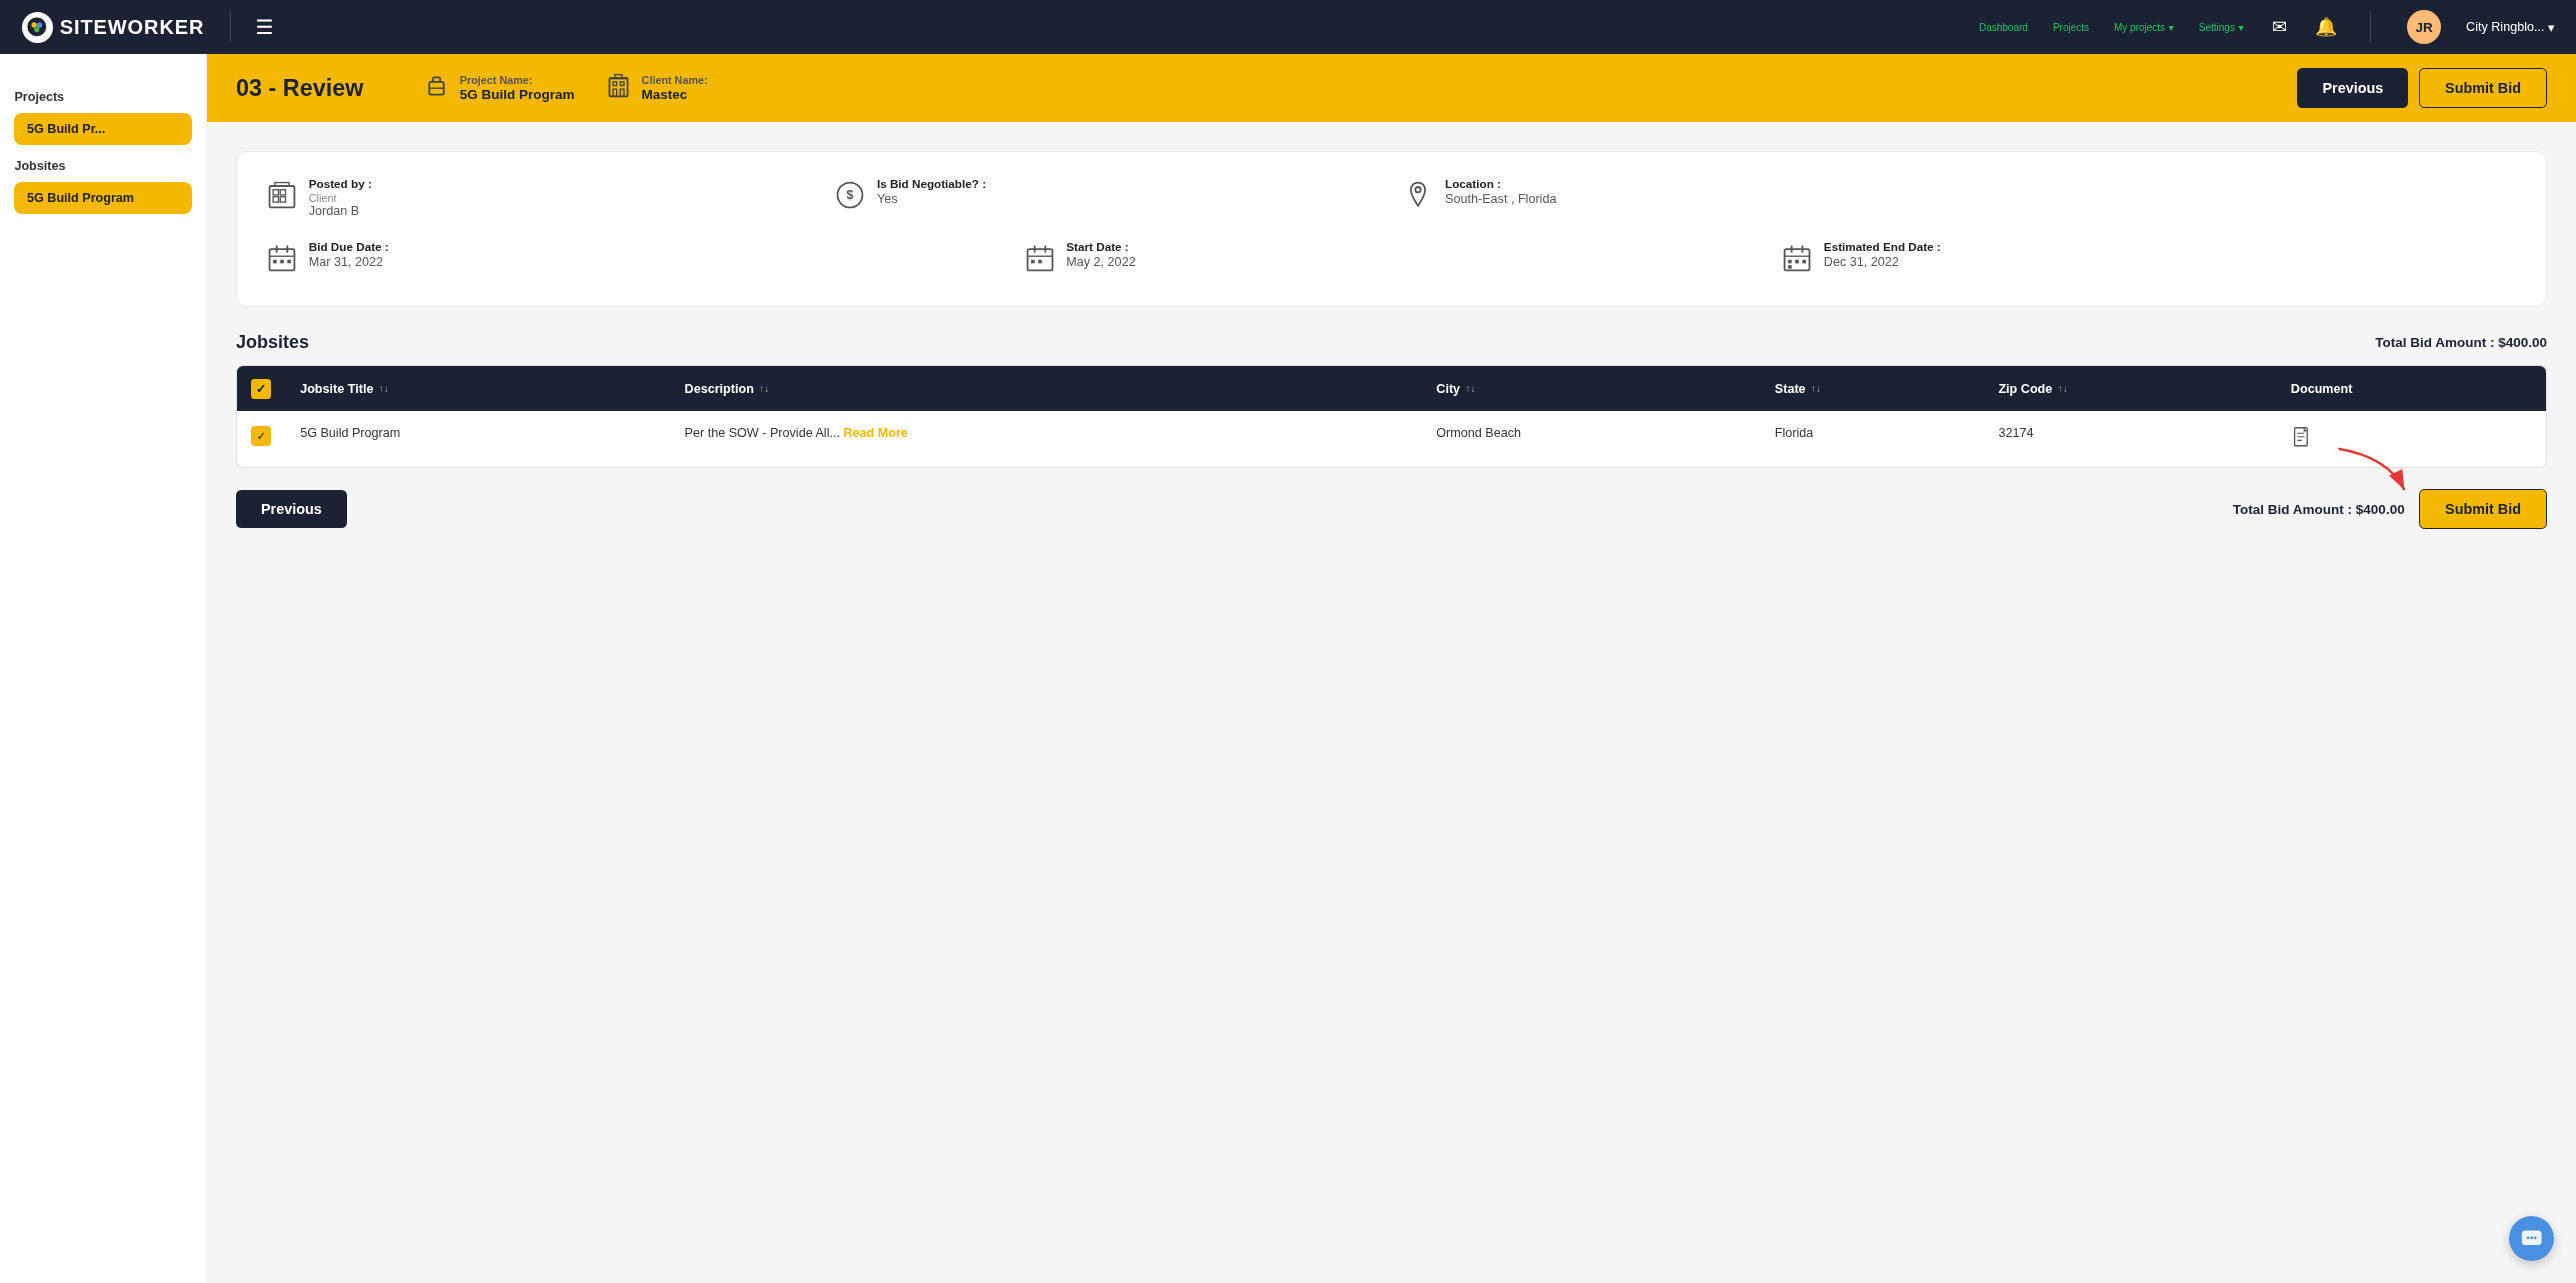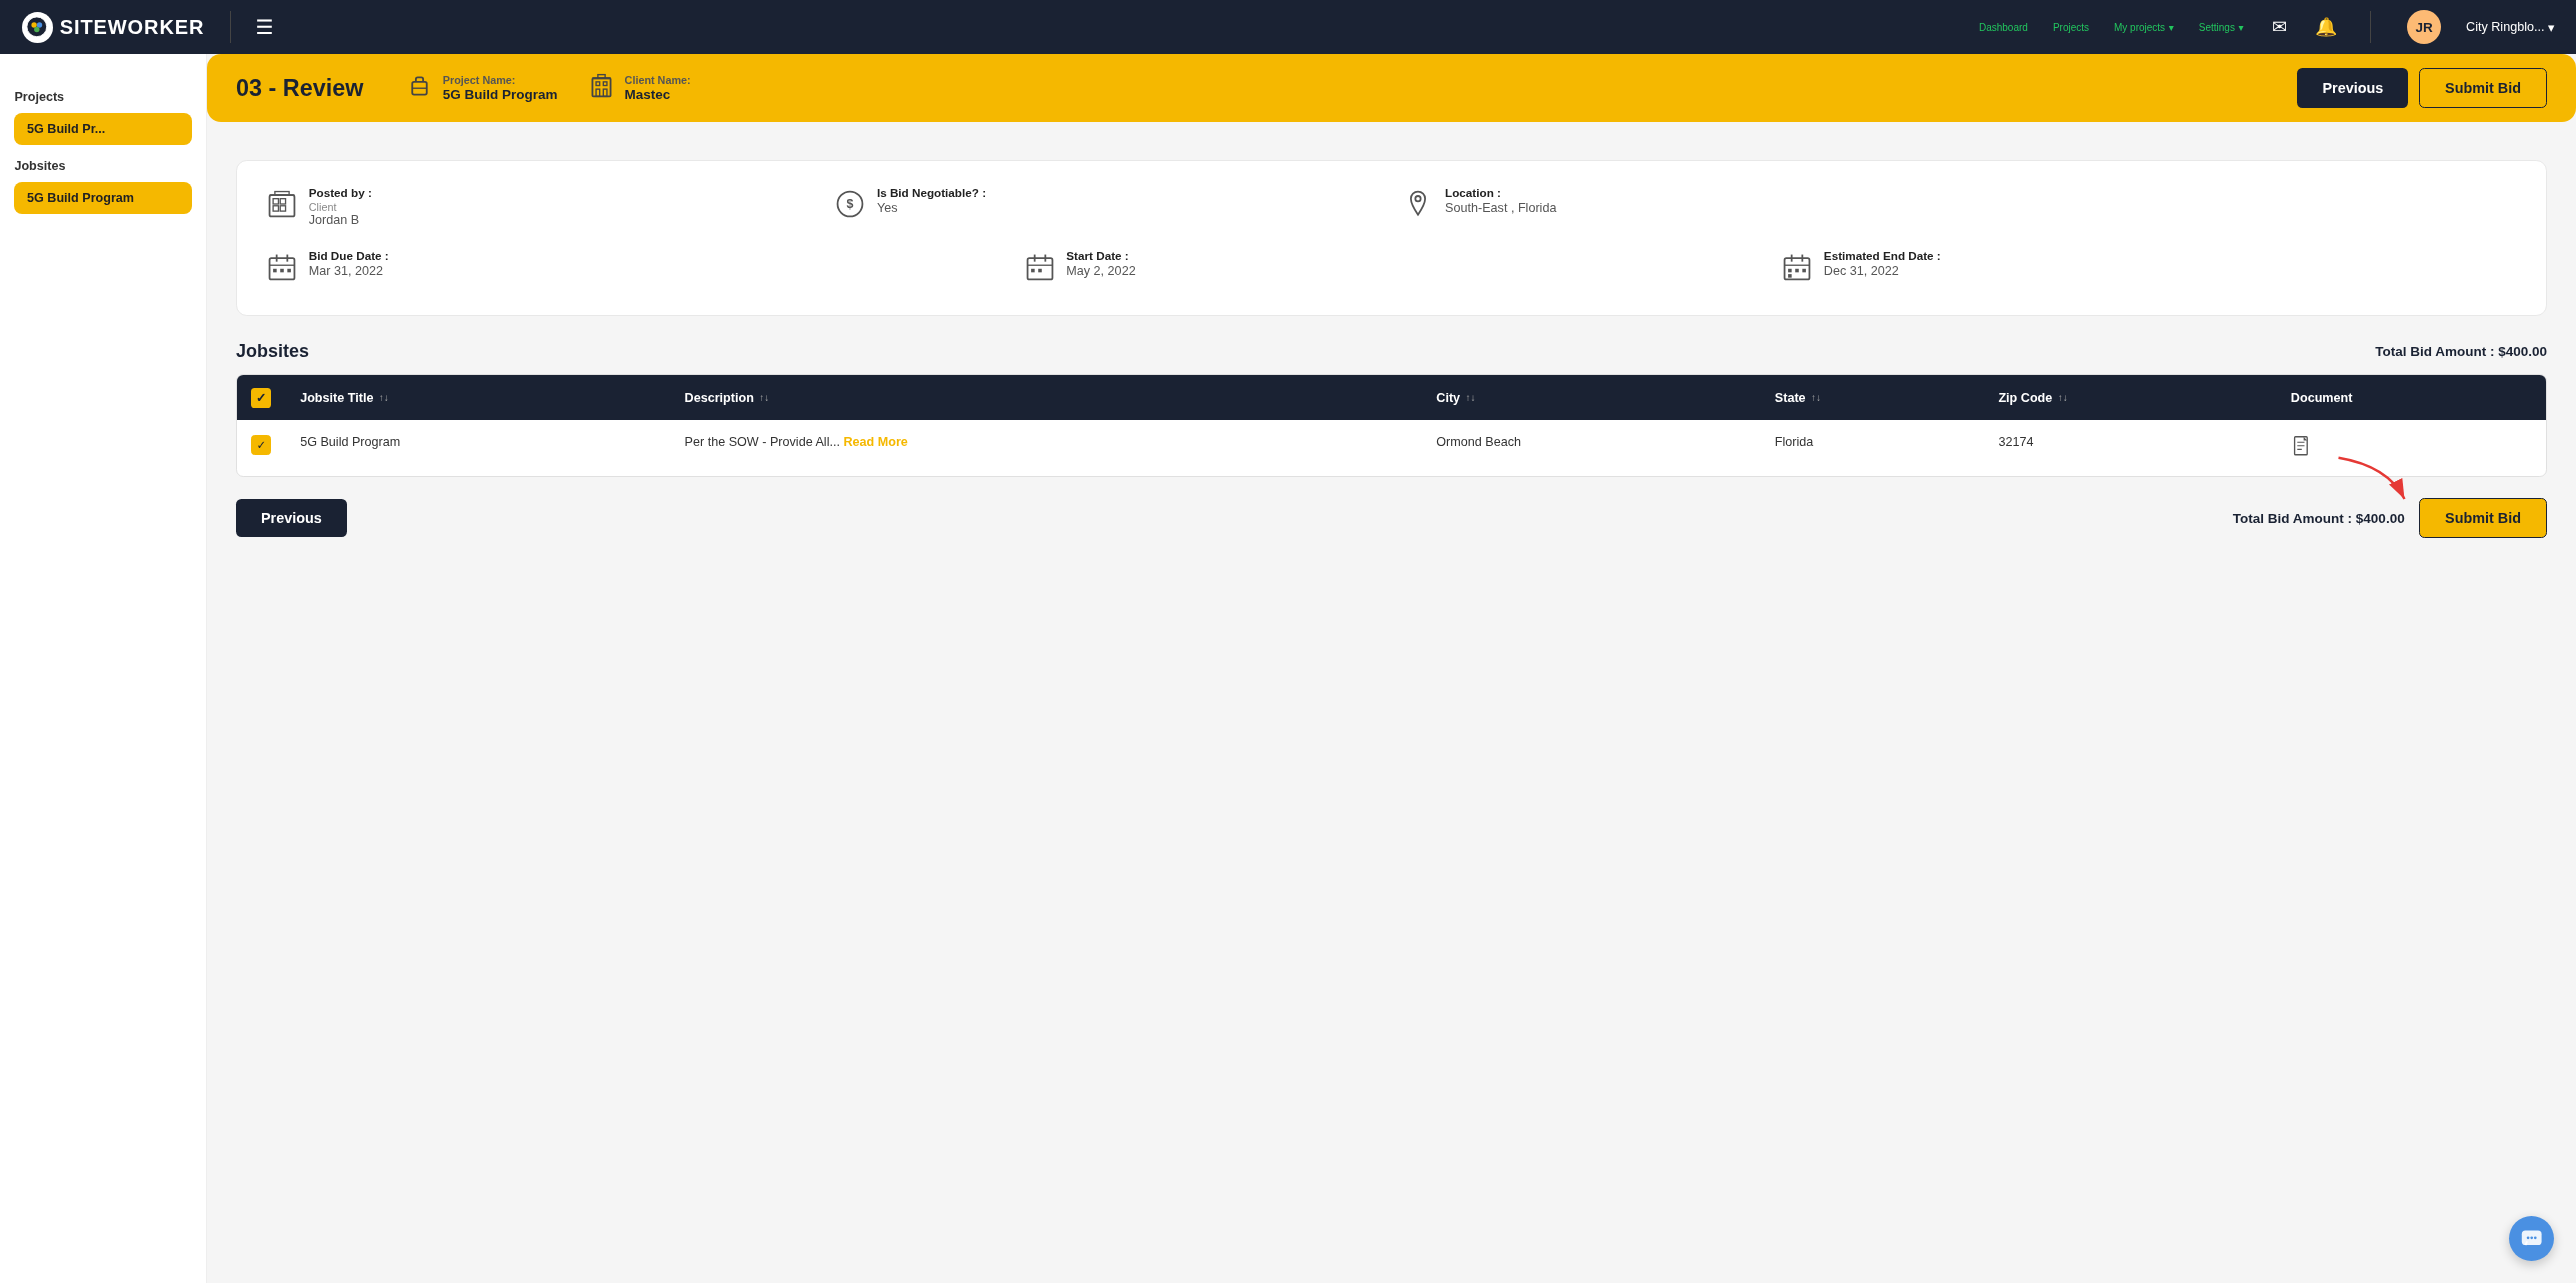--- a/index.html
+++ b/index.html
@@ -127,22 +127,21 @@
       padding: 0;
       background: #f5f5f5;
     }
 
     
     .header-bar {
       background: #f5b800;
       padding: 14.4px 29px;
       display: flex;
       align-items: center;
-      gap: 27px;
-      border-radius: 14px;
+      gap: 44px;
     }
     .header-title {
       font-size: 23.4px;
       font-weight: 800;
       color: #1a2233;
     }
     .header-meta {
       display: flex;
       align-items: center;
       gap: 29px;
@@ -189,21 +188,22 @@
       border: 1.8px solid #1a2233;
       border-radius: 5.4px;
       padding: 10.8px 25px;
       font-size: 14.4px;
       font-weight: 700;
       cursor: pointer;
     }
 
     
     .content {
-      padding: 38px 29px;
+      padding: 13px 29px;
+      margin-top: 16px;
     }
 
     
     .info-card {
       background: #fff;
       border-radius: 10.8px;
       padding: 25px 29px;
       margin-bottom: 25px;
       border: 0.9px solid #e8e8e8;
     }

